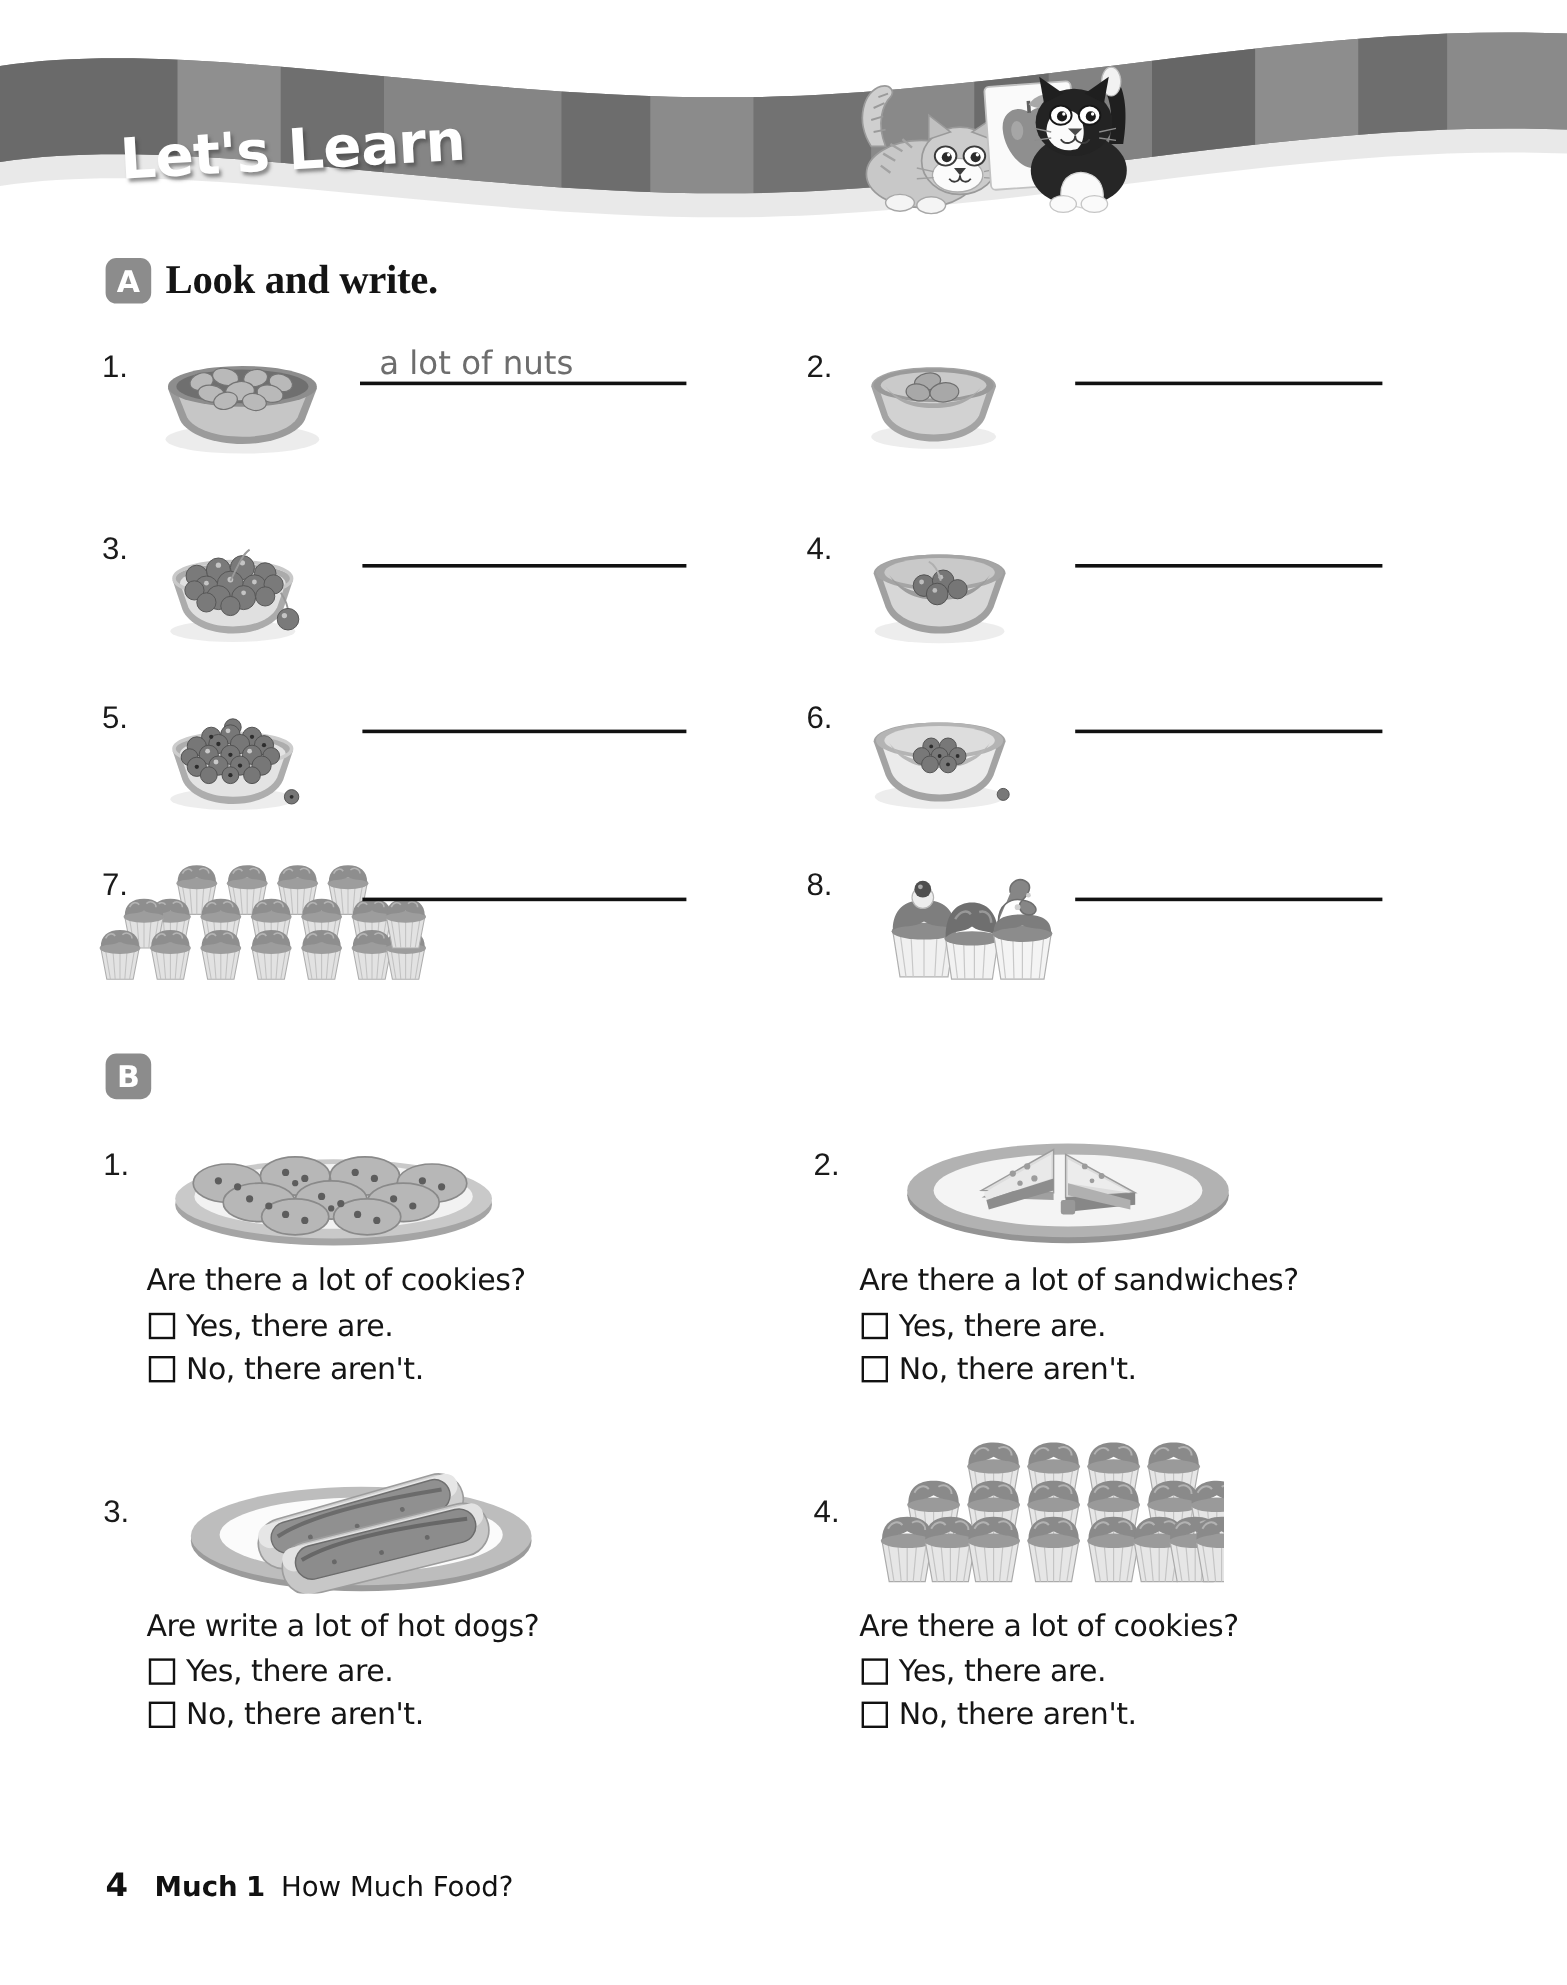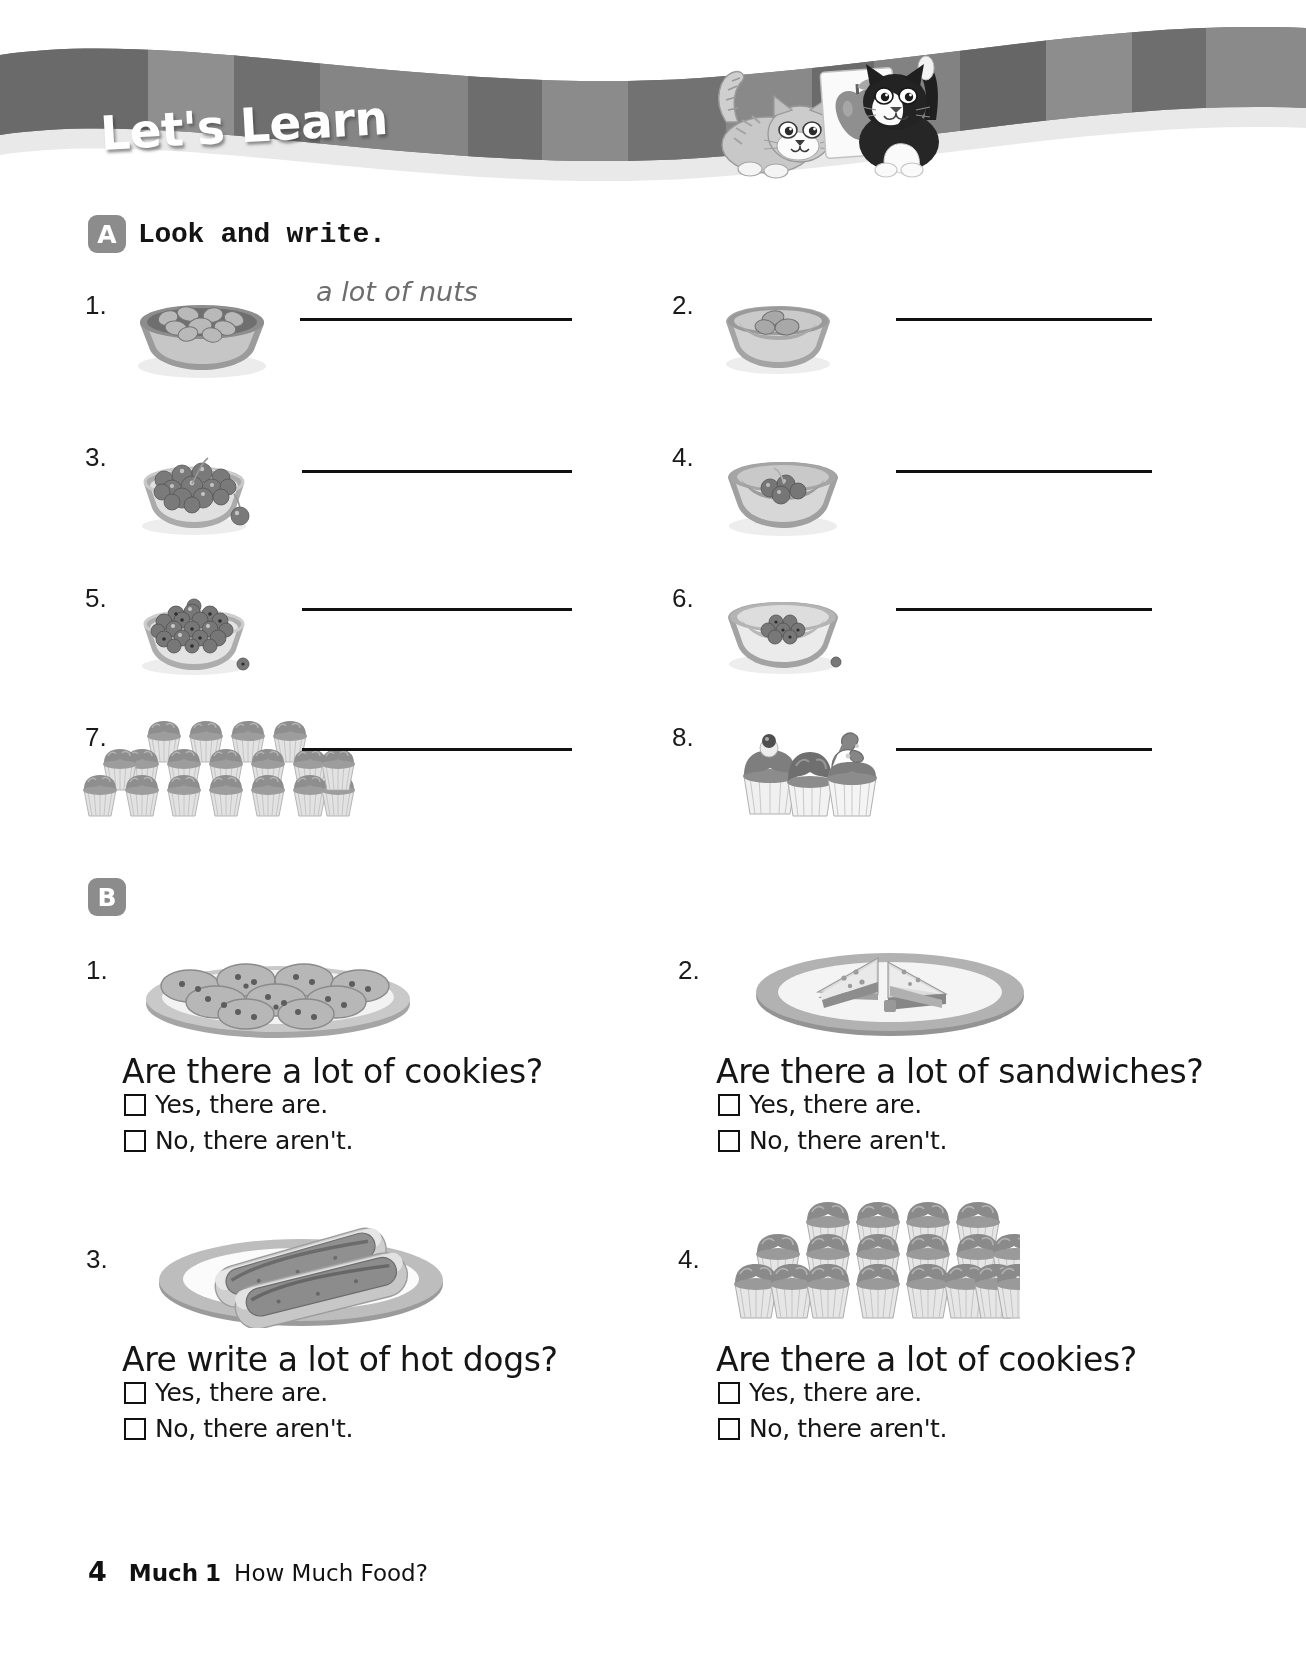--- a/index.html
+++ b/index.html
@@ -62,24 +62,24 @@
     color: #ffffff;
     font-size: 25px;
     font-weight: bold;
     display: flex;
     align-items: center;
     justify-content: center;
     font-family: "DejaVu Sans", sans-serif;
     line-height: 1;
   }
   .sec-title {
-    font-size: 28px;
+    font-size: 34px;
     font-weight: bold;
     color: #141414;
-    font-family: Liberation Mono, monospace;
+    font-family: Liberation Serif, serif;
     letter-spacing: -0.3px;
   }
   .item-num {
     position: absolute;
     font-size: 26px;
     color: #1a1a1a;
     font-family: "Liberation Sans", sans-serif;
   }
   .pic {
     position: absolute;
@@ -97,21 +97,21 @@
   }
 
   
   .q-num {
     position: absolute;
     font-size: 26px;
     color: #1a1a1a;
   }
   .q-text {
     position: absolute;
-    font-size: 33px;
+    font-size: 25px;
     color: #151515;
     white-space: nowrap;
     font-family: "DejaVu Sans", sans-serif;
     letter-spacing: -0.4px;
   }
   .opt-row {
     position: absolute;
     display: flex;
     align-items: center;
     gap: 9px;
@@ -281,21 +281,21 @@
     <ellipse cx="85" cy="27" rx="10" ry="7" transform="rotate(-10 85 27)"></ellipse>
     <ellipse cx="106" cy="31" rx="10" ry="7" transform="rotate(20 106 31)"></ellipse>
     <ellipse cx="48" cy="40" rx="11" ry="7" transform="rotate(8 48 40)"></ellipse>
     <ellipse cx="72" cy="38" rx="12" ry="8" transform="rotate(-6 72 38)"></ellipse>
     <ellipse cx="97" cy="40" rx="11" ry="7" transform="rotate(14 97 40)"></ellipse>
     <ellipse cx="60" cy="46" rx="10" ry="7" transform="rotate(-14 60 46)"></ellipse>
     <ellipse cx="84" cy="47" rx="10" ry="7" transform="rotate(10 84 47)"></ellipse>
   </g>
 </svg>
 <div class="answer-line" style="left:300px; top:318px; width:272px;"></div>
-<div class="answer-text" style="left:316px; top:276px;font-style:italic;">a lot of nuts</div>
+<div class="answer-text" style="left:316px; top:288px;">a lot of nuts</div>
 
 <div class="item-num" style="left:672px; top:290px;">2.</div>
 <svg class="pic" style="left:716px; top:292px;" width="124" height="84" viewBox="0 0 124 84">
   <ellipse cx="62" cy="72" rx="52" ry="10" fill="#dcdcdc" opacity="0.5"></ellipse>
   <path d="M10,30 C10,21 30,14 62,14 C94,14 114,21 114,30 L105,56 C100,68 82,76 62,76 C42,76 24,68 19,56 Z" fill="#a4a4a4"></path>
   <path d="M17,33 C17,25 35,20 62,20 C89,20 107,25 107,33 L100,54 C95,64 80,70 62,70 C44,70 29,64 24,54 Z" fill="#d2d2d2"></path>
   <ellipse cx="62" cy="29" rx="50" ry="14" fill="#9a9a9a"></ellipse>
   <ellipse cx="62" cy="29" rx="44" ry="11" fill="#cacaca"></ellipse>
   <path d="M22,30 C30,42 42,48 62,48 C82,48 94,42 102,30 C94,40 82,44 62,44 C42,44 30,40 22,30 Z" fill="#a9a9a9"></path>
   <g fill="#a8a8a8" stroke="#6f6f6f" stroke-width="1">

